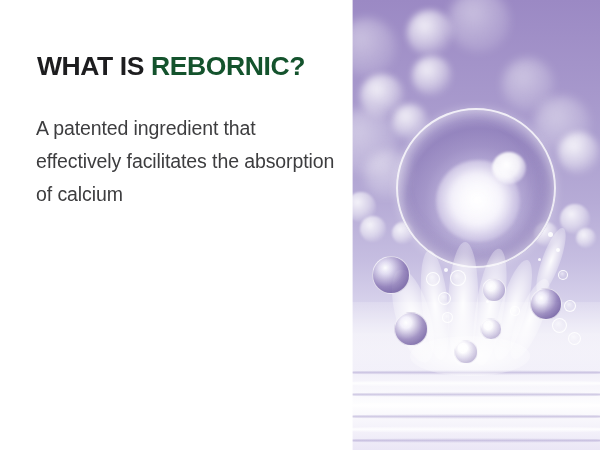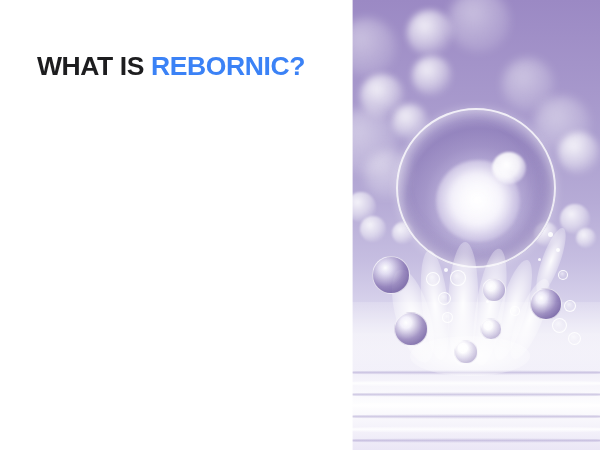--- a/index.html
+++ b/index.html
@@ -27,21 +27,21 @@
   #heading {
     position:absolute;
     left:37px; top:52px;
     font-size:26.5px;
     font-weight:bold;
     letter-spacing:-0.4px;
     white-space:nowrap;
     line-height:1.12;
   }
   #heading .hl-dark { color:#1d1d1f; }
-  #heading .hl-accent { color:#3b82f6;margin-top:48px; }
+  #heading .hl-accent { color:#14532d;margin-top:48px; }
 
   .para {
     position:absolute;
     left:36px;
     width:300px;
     font-size:19.5px;
     font-weight:400;
     color:#3d3d3f;
     line-height:33px;
     letter-spacing:-0.1px;
@@ -312,16 +312,17 @@
   </div>
 
   <div id="panel-seam"></div>
 
   <div id="text-panel">
 
     <h1 id="heading">
       <span class="hl-dark">WHAT IS </span><span class="hl-accent">REBORNIC?</span>
     </h1>
 
+    <p class="para" id="para-1">A patented ingredient that effectively facilitates the absorption of calcium</p>
 
   </div>
 
 </div>
 
 </body></html>

